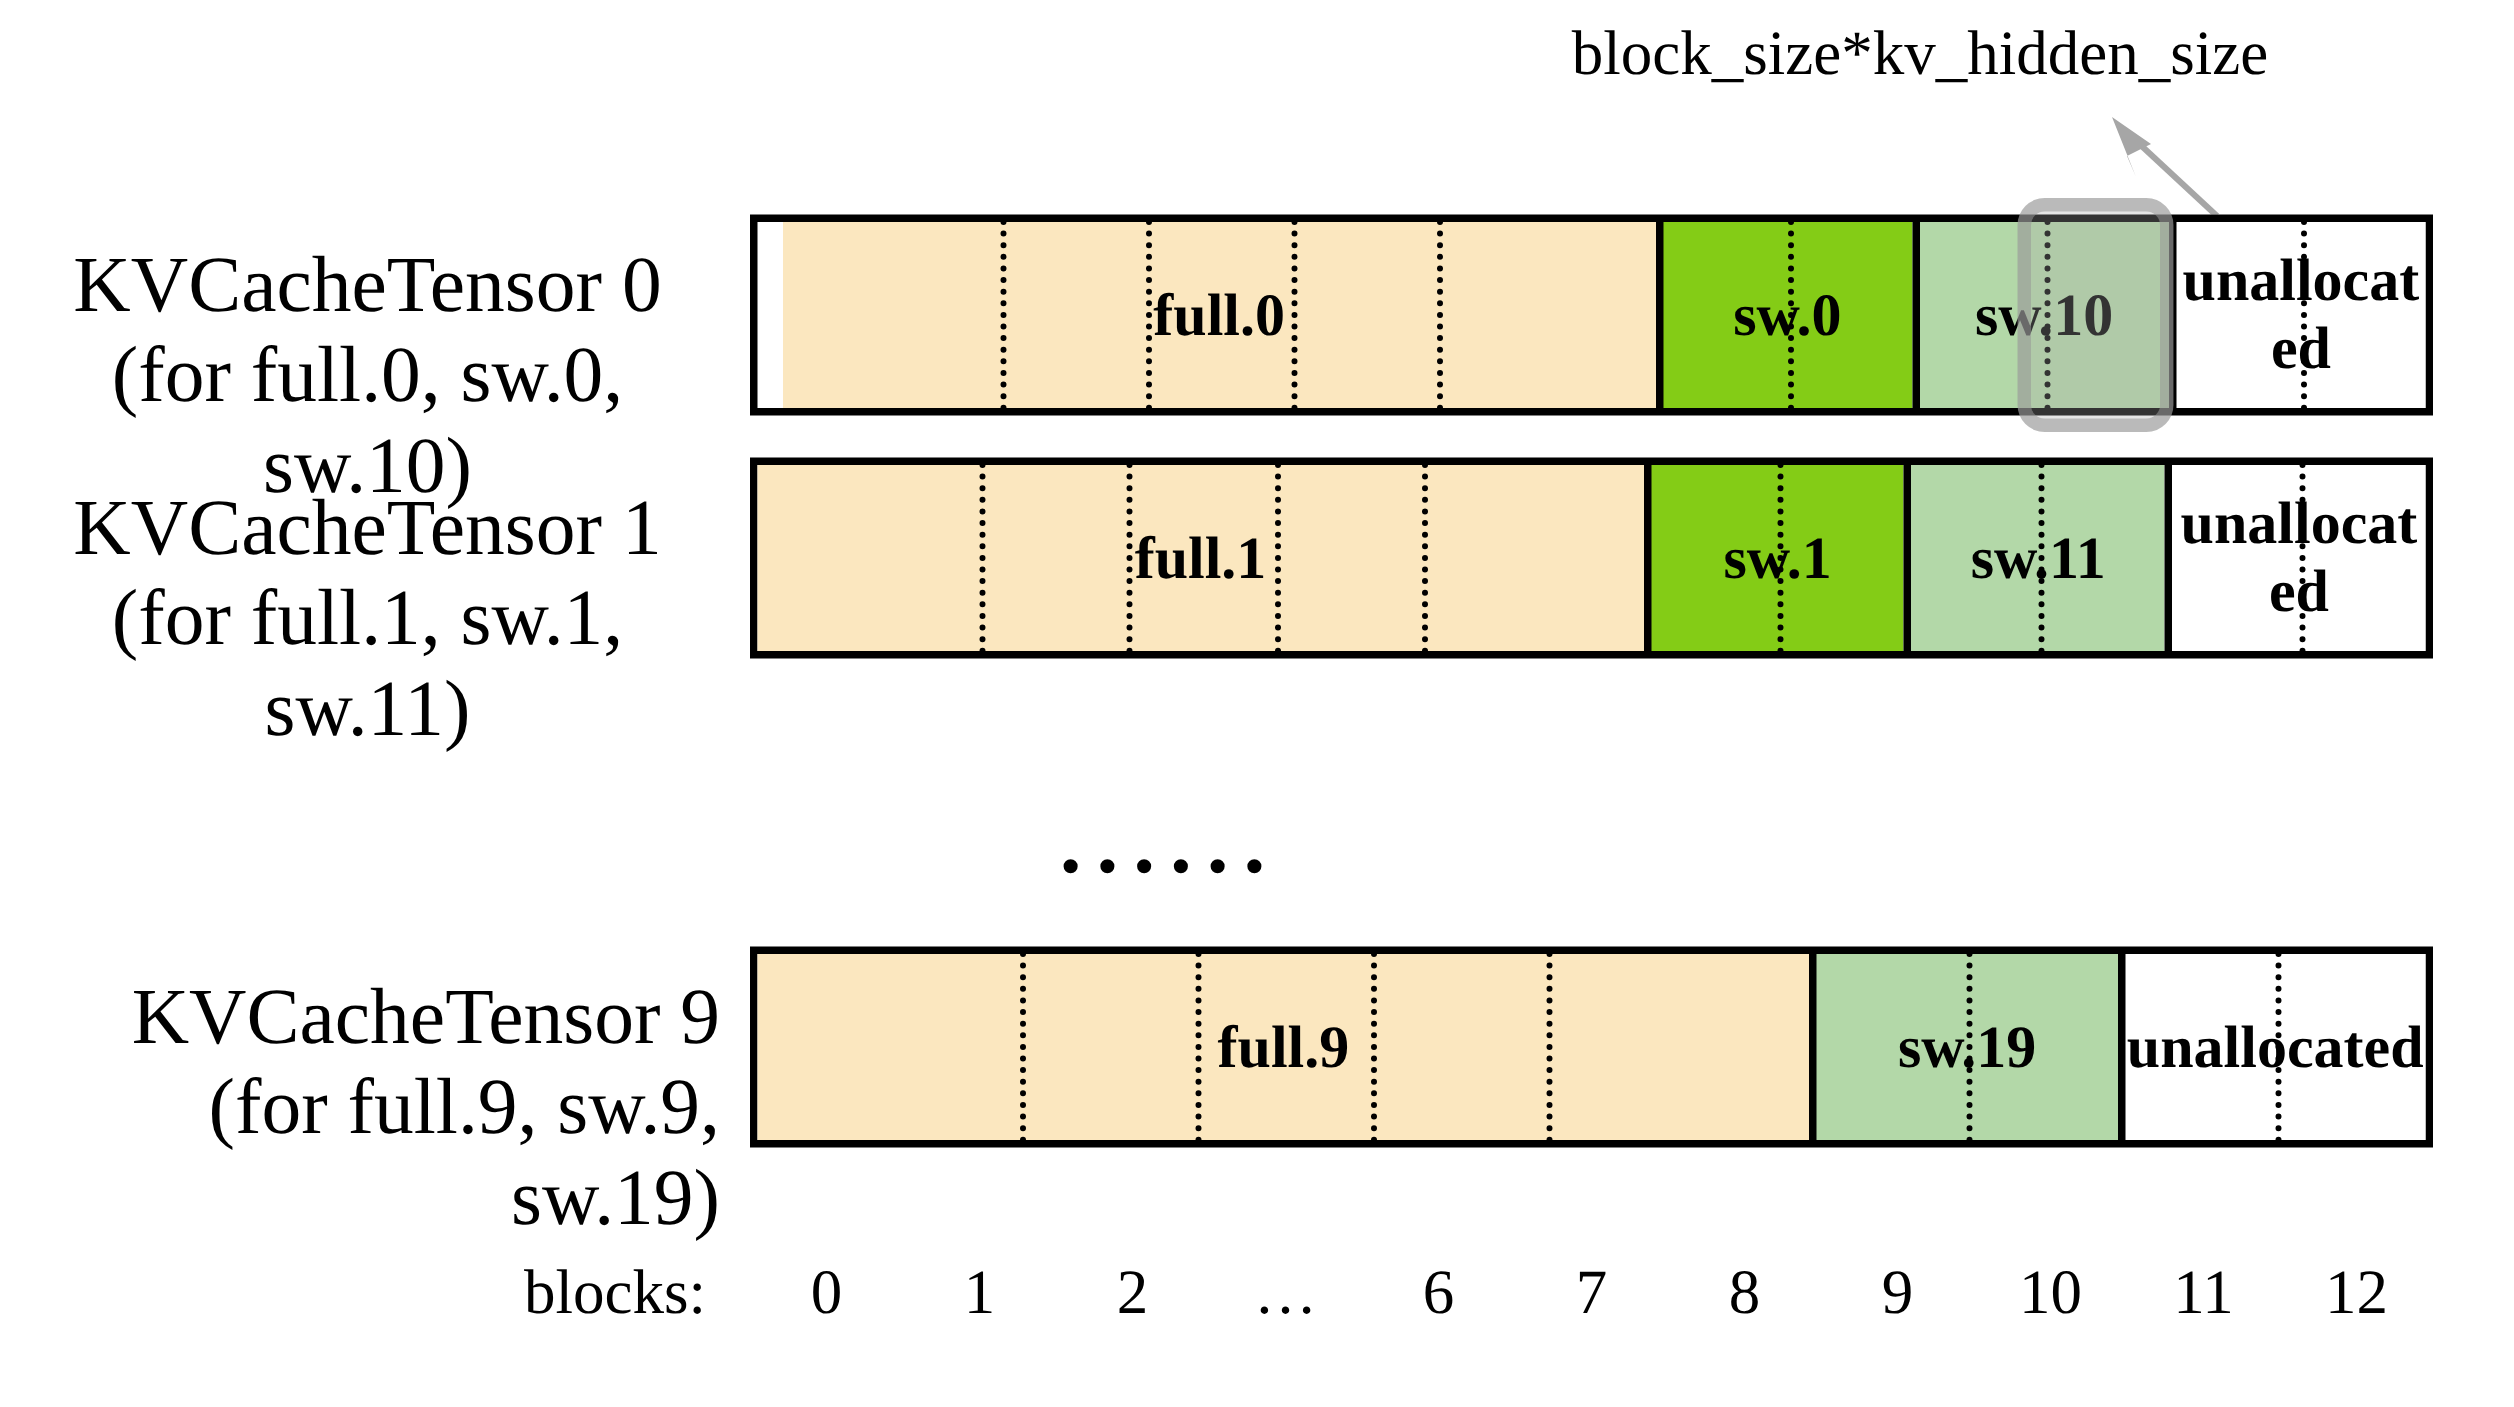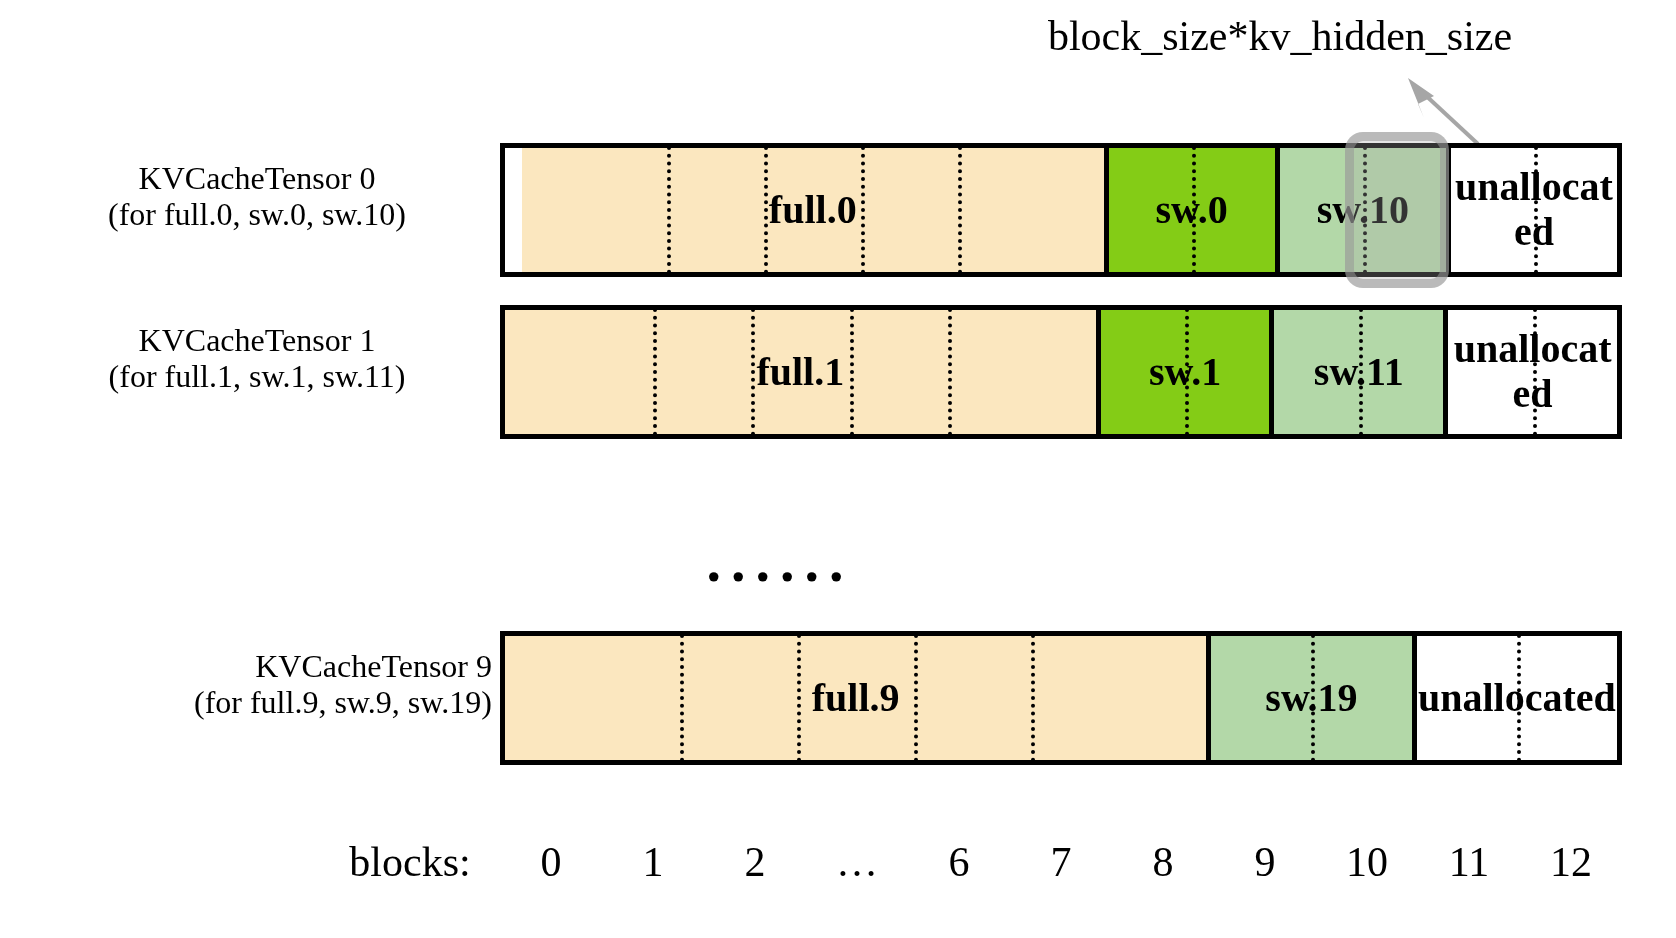--- a/index.html
+++ b/index.html
@@ -37,23 +37,23 @@
     top: 70px;
     width: 120px;
     height: 80px;
     pointer-events: none;
   }
 
   
   .row-label {
     position: absolute;
     width: 470px;
-    left: 22px;
-    text-align: center;
-    font-size: 32px;
+    left: 10px;
+    text-align: center;
+    font-size: 53px;
     line-height: 1.14;
     font-family: "Liberation Serif", "DejaVu Serif", serif;
   }
   .row-label .l1 { display: block; }
   .row-label .l2 { display: block; }
 
   
   .bar {
     position: absolute;
     left: 500px;

